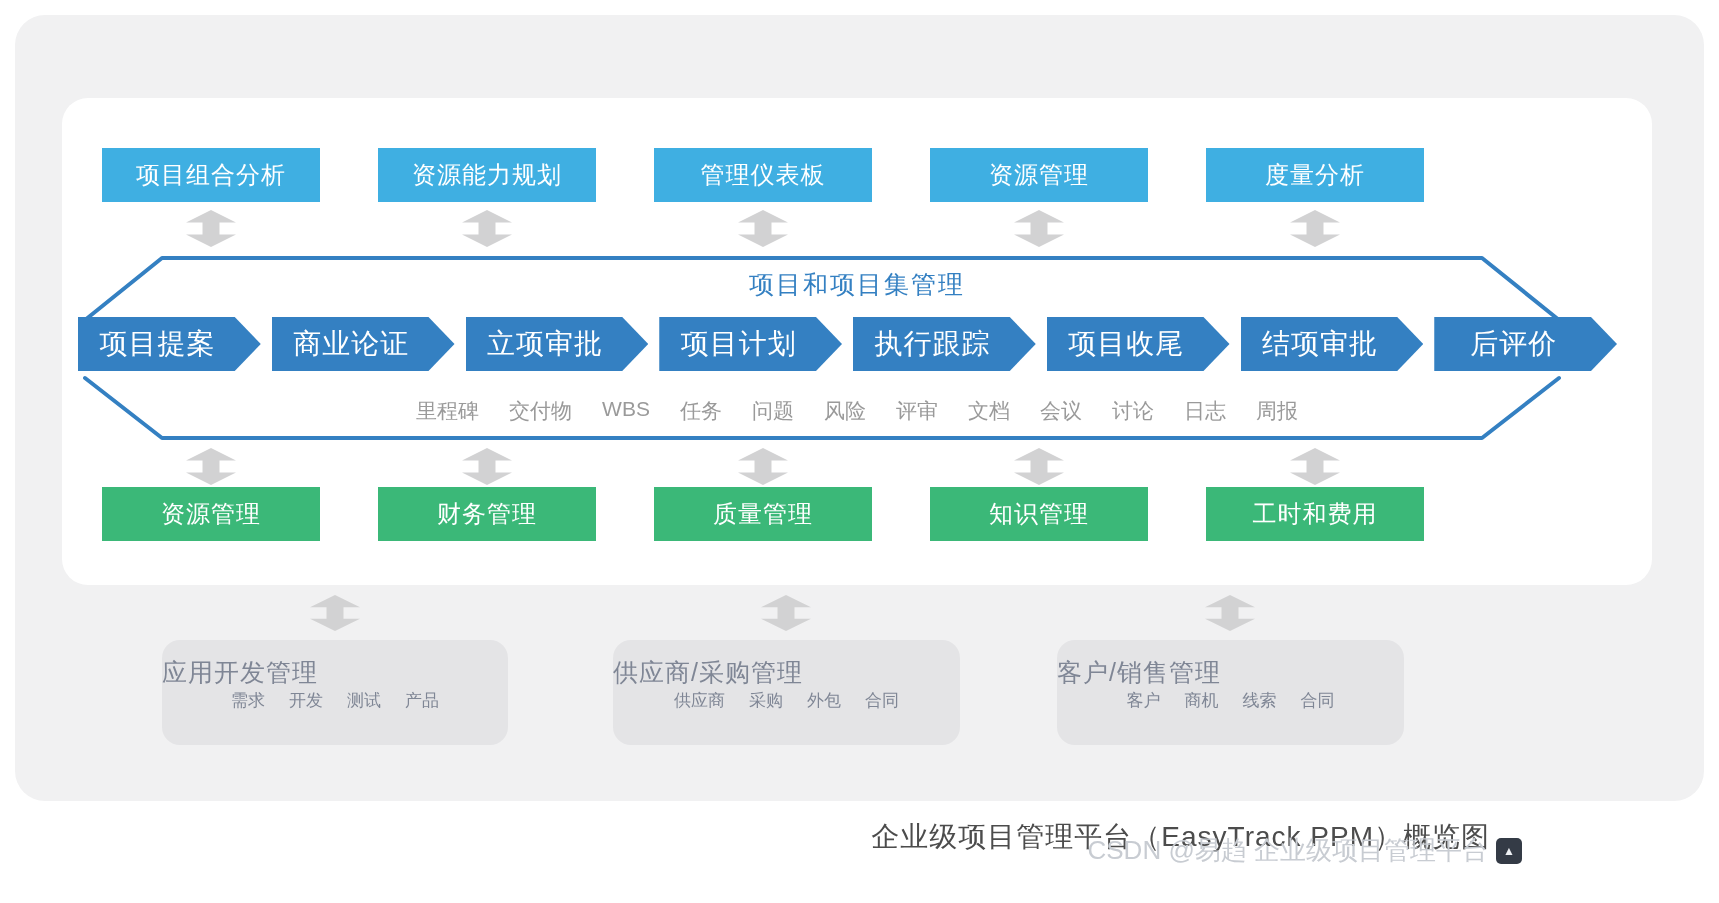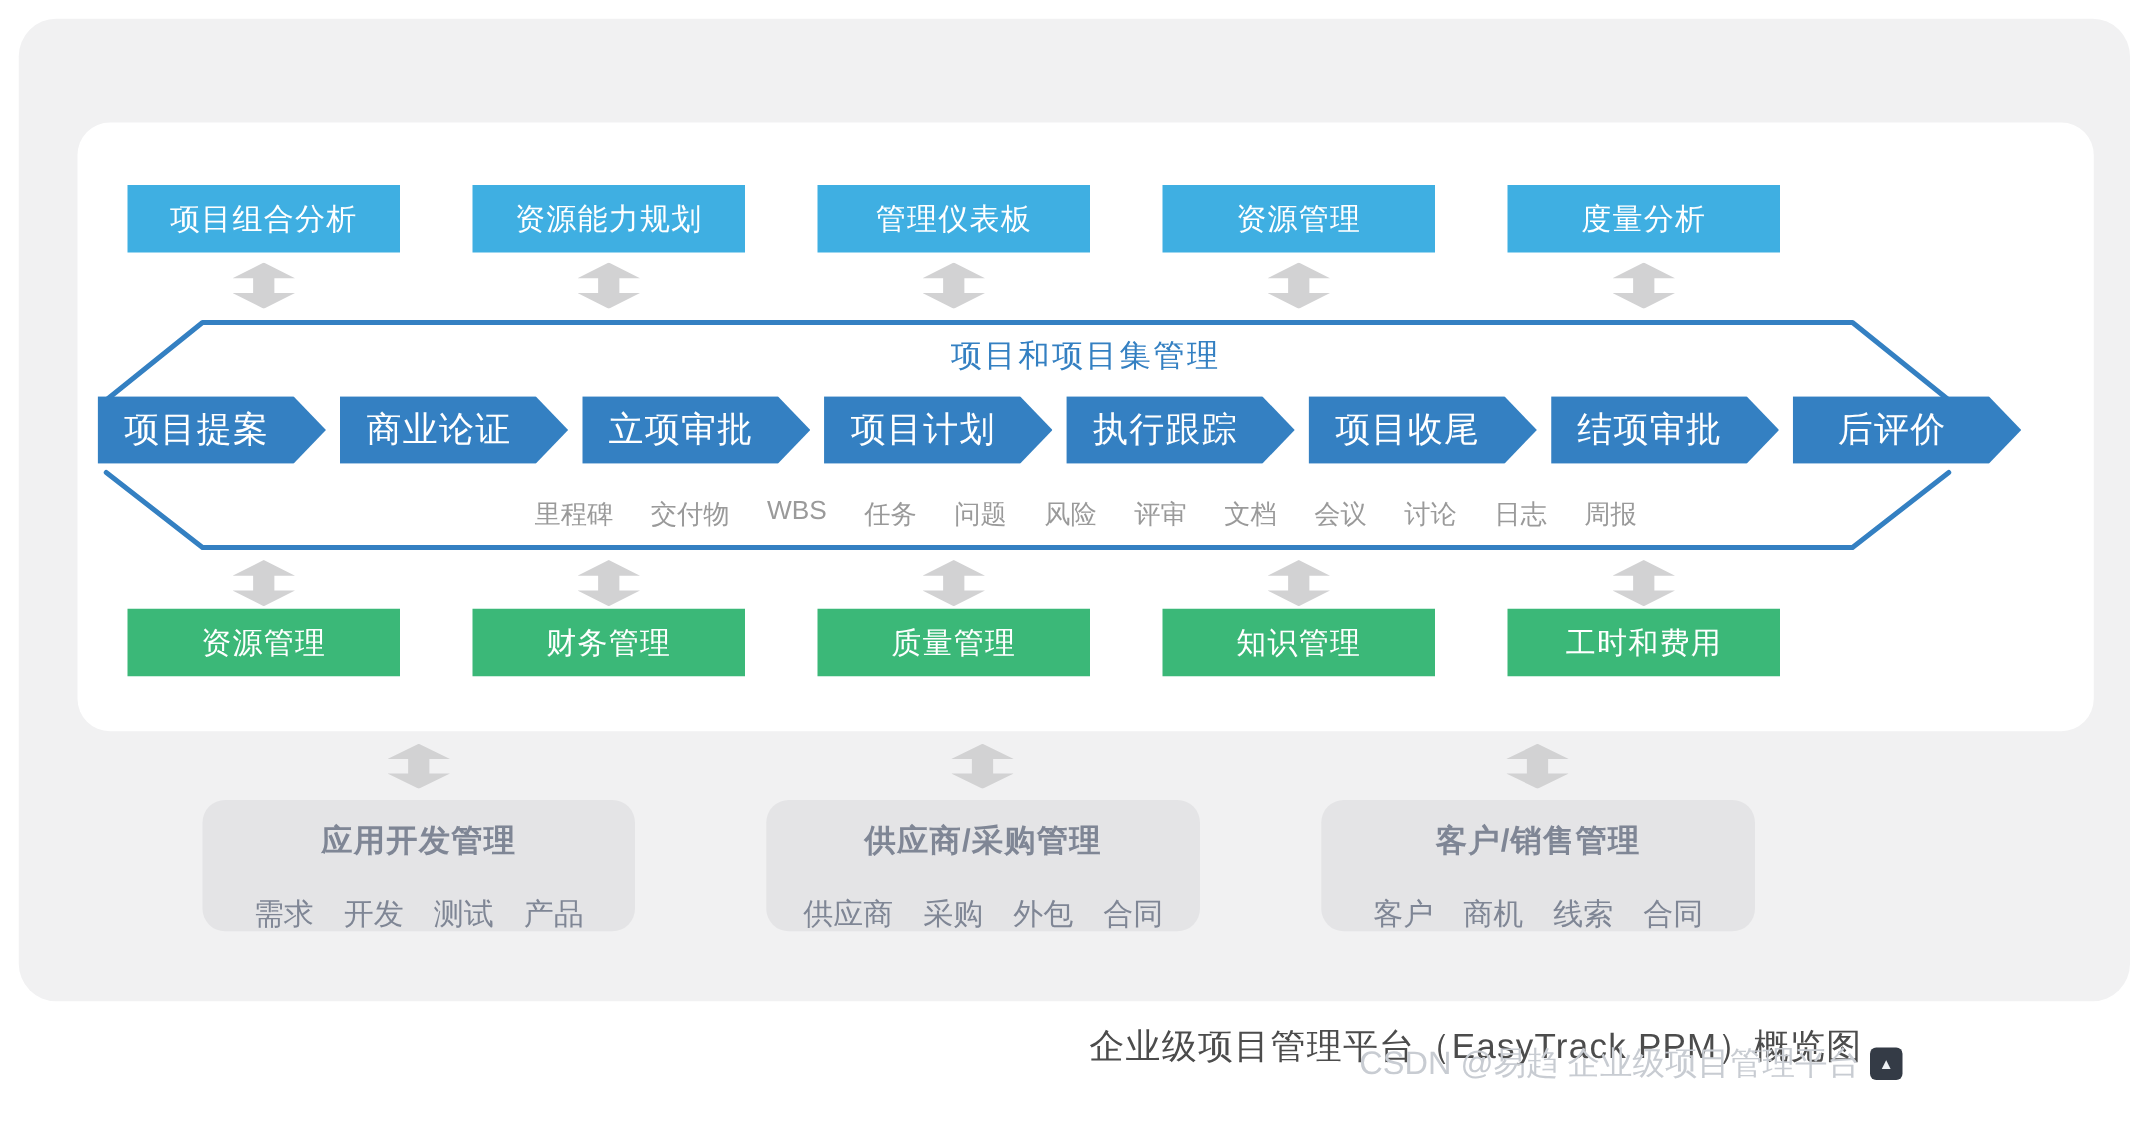--- a/index.html
+++ b/index.html
@@ -1,21 +1,21 @@
 <!DOCTYPE html>
 <html style="--c-top-box: #3fafe2; --c-process: #3480c2; --c-support-box: #3bb878; --c-arrow: #d2d2d3; --c-container-bg: #f1f1f2; --c-module-bg: #e4e4e6; --c-module-text: #7f8695; --c-artifact-text: #9a9a9a; --c-caption-text: #4c4c4c; --c-watermark-text: #c8ccd2;"><head>
 <meta charset="utf-8">
 <style>
   html,body{margin:0;padding:0;background:#fff;}
   .page{position:relative;width:1719px;height:903px;background:#fff;overflow:hidden;
         font-family:"Liberation Sans","DejaVu Sans",sans-serif;}
   .container{position:absolute;left:15px;top:15px;width:1689px;height:786px;
              background:var(--c-container-bg,#f1f1f2);border-radius:30px;}
   .card{position:absolute;left:47px;top:83px;width:1590px;height:487px;
-        background:#fff;border-radius:26px;padding-left:23px;}
+        background:#fff;border-radius:26px;}
 
   
   .box-row{position:absolute;left:40px;width:1322px;display:flex;justify-content:space-between;}
   .top-row{top:50px;}
   .green-row{top:389px;}
   .fbox{width:218px;height:54px;color:#fff;font-size:24px;letter-spacing:1px;
         display:flex;align-items:center;justify-content:center;}
   .top-row .fbox{background:var(--c-top-box,#3fafe2);}
   .green-row .fbox{background:var(--c-support-box,#3bb878);}
 
@@ -41,22 +41,22 @@
   .chev{flex:1;background:var(--c-process,#3480c2);color:#fff;font-size:28px;letter-spacing:1px;
         display:flex;align-items:center;justify-content:center;padding-right:24px;
         clip-path:polygon(0 0,calc(100% - 26px) 0,100% 50%,calc(100% - 26px) 100%,0 100%);}
 
   .artifact-row{position:absolute;top:299px;left:0;width:100%;display:flex;justify-content:center;
                 gap:30px;color:var(--c-artifact-text,#9a9a9a);font-size:21px;}
 
   
   .ext-box{position:absolute;top:625px;height:105px;border-radius:18px;
            background:var(--c-module-bg,#e4e4e6);color:var(--c-module-text,#7f8695);}
-  .ext-title{margin-top:16px;text-align:center;font-size:25px;font-weight:700;letter-spacing:1px;}
-  .ext-items{margin-top:26px;display:flex;justify-content:center;gap:24px;font-size:24px;}
+  .ext-title{margin-top:16px;text-align:left;font-size:25px;font-weight:400;letter-spacing:1px;}
+  .ext-items{margin-top:0;display:flex;justify-content:center;gap:24px;font-size:17px;}
 
   
   .caption{position:absolute;top:818px;right:229px;font-size:28px;letter-spacing:1px;
            color:var(--c-caption-text,#4c4c4c);}
   .watermark{position:absolute;top:833px;right:197px;display:flex;align-items:center;gap:8px;
              font-size:26px;color:var(--c-watermark-text,#c8ccd2);}
   .wm-logo{width:26px;height:26px;border-radius:5px;background:#343b46;color:#eef1f4;
            font-size:12px;display:flex;align-items:center;justify-content:center;}
 </style>
 </head>

